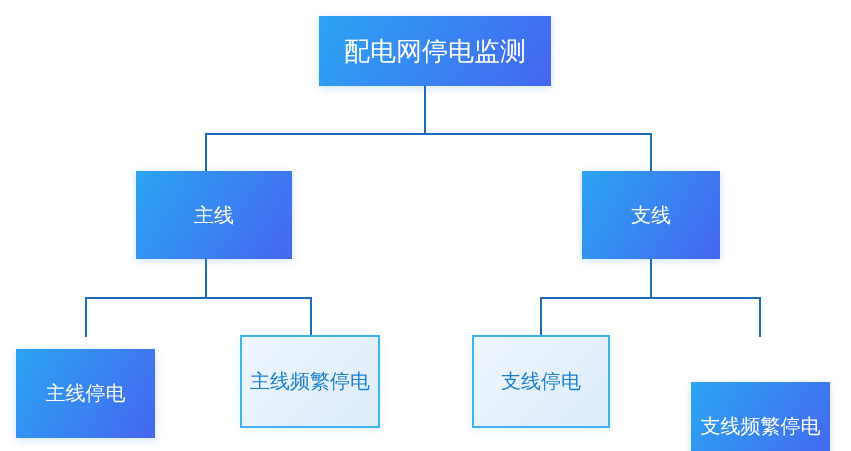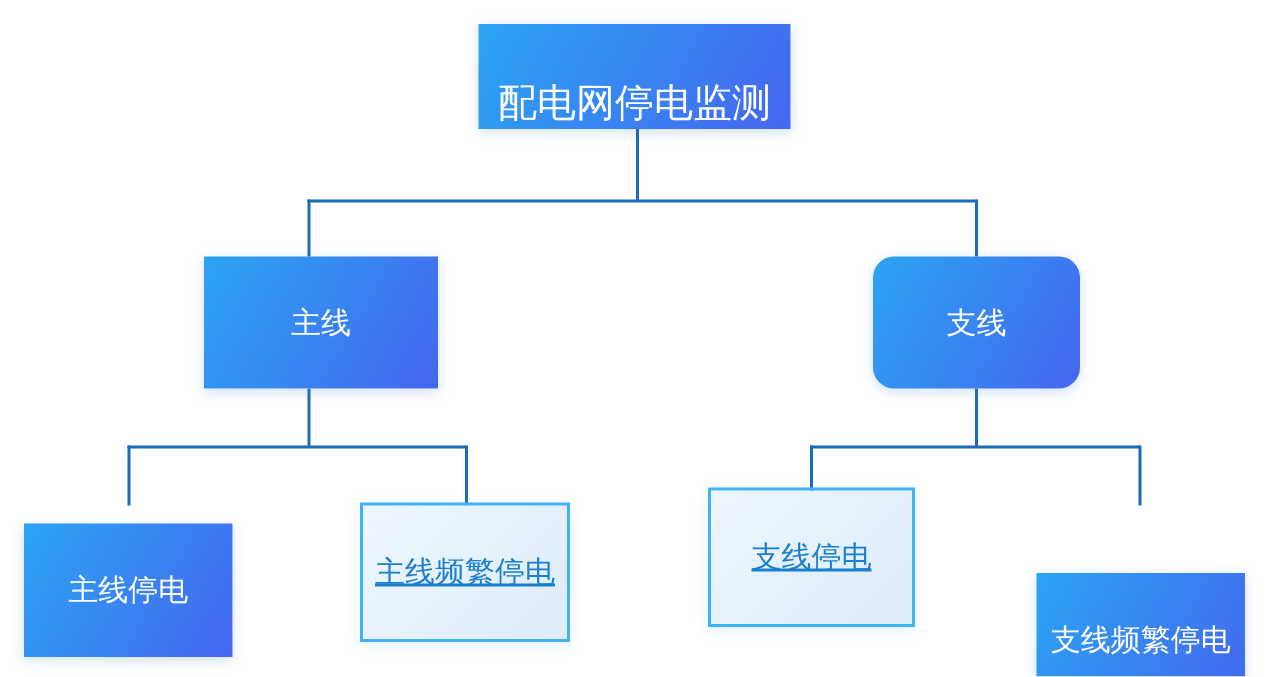--- a/index.html
+++ b/index.html
@@ -31,28 +31,27 @@
   .node.solid{
     background:linear-gradient(120deg,var(--grad-start) 0%,var(--grad-end) 100%);
     color:#ffffff;
     box-shadow:0 2px 8px rgba(42,120,240,.22);
   }
   .node.light{
     background:linear-gradient(135deg,var(--light-bg-start) 0%,var(--light-bg-end) 100%);
     border:2px solid var(--light-border);
     color:var(--light-text);
     box-shadow:0 2px 8px rgba(65,178,244,.18);
-    text-decoration:underline;
   }
-  .node-root          {left:319px;top:16px; width:208px;height:70px;font-size:26px;align-items:flex-end;}
+  .node-root          {left:319px;top:16px; width:232px;height:70px;font-size:26px;}
   .node-main-line     {left:136px;top:171px;width:156px;height:88px;font-size:20px;}
-  .node-branch-line   {left:582px;top:171px;width:138px;height:88px;font-size:20px;border-radius:14px;}
+  .node-branch-line   {left:582px;top:171px;width:138px;height:88px;font-size:20px;}
   .node-main-outage   {left:16px; top:337px;width:139px;height:89px;font-size:20px;margin-top:12px;}
   .node-main-frequent {left:240px;top:335px;width:140px;height:93px;font-size:20px;}
-  .node-branch-outage {left:472px;top:325px;width:138px;height:93px;font-size:20px;text-align:right;}
+  .node-branch-outage {left:472px;top:335px;width:138px;height:93px;font-size:20px;text-align:right;}
   .node-branch-frequent{left:691px;top:337px;width:139px;height:89px;font-size:20px;margin-top:45px;}
   
   .edge{
     position:absolute;
     background:var(--connector);
   }
   .edge.v{width:1.5px;}
   .edge.h{height:1.5px;}
   .e-root-trunk     {left:424px;top:86px; height:48px;}
   .e-level1-bar     {left:205px;top:133px;width:446px;}

